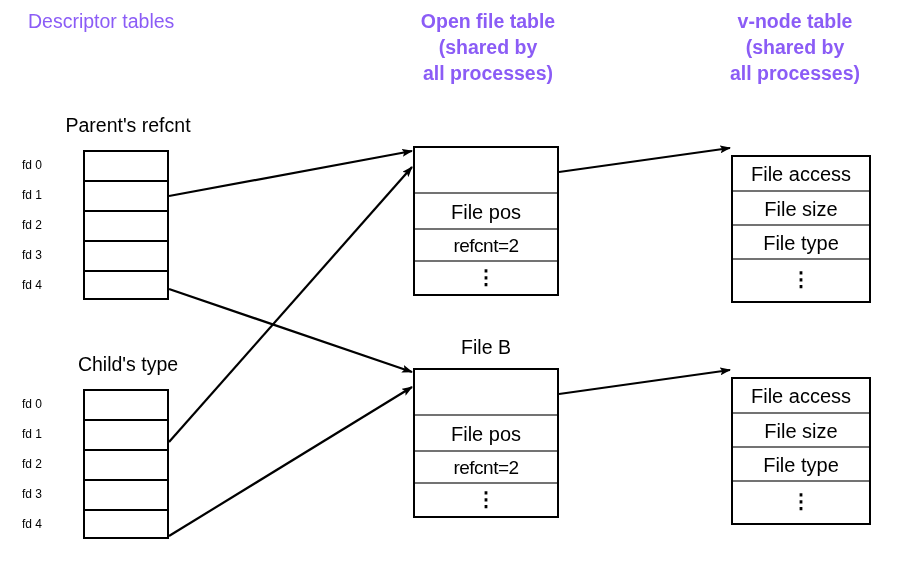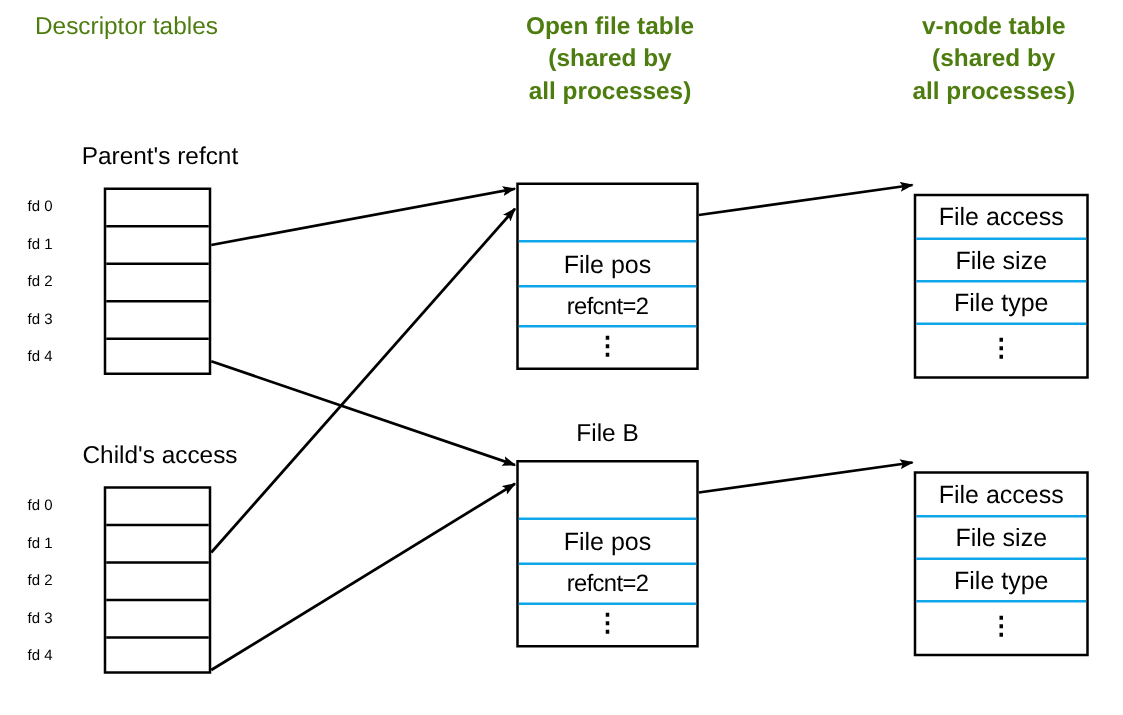--- a/index.html
+++ b/index.html
@@ -15,21 +15,21 @@
     position: relative;
     width: 898px;
     height: 572px;
     background: #ffffff;
     overflow: hidden;
   }
   .col-head {
     position: absolute;
     font-size: 19.5px;
     line-height: 26px;
-    color: #4d7c0f;
+    color: #8b5cf6;
     white-space: pre;
   }
   .col-head.center { text-align: center; font-weight: bold; }
 
   .tbl-title {
     position: absolute;
     font-size: 19.5px;
     line-height: 24px;
     text-align: center;
     white-space: nowrap;
@@ -60,21 +60,21 @@
   }
 
   .filetable, .vnodetable {
     position: absolute;
     border: 2px solid #000;
     box-sizing: border-box;
     background: #fff;
   }
   .filetable .frow, .vnodetable .frow {
     box-sizing: border-box;
-    border-bottom: 2px solid #0ea5e9;
+    border-bottom: 2px solid #737373;
     text-align: center;
     white-space: nowrap;
     overflow: hidden;
   }
   .filetable .frow:last-child, .vnodetable .frow:last-child { border-bottom: none; }
 
   .frow.txt {
     font-size: 20px;
   }
   .frow.mono {
@@ -118,21 +118,21 @@
   </div>
 
   <div class="fdtable" style="left:83px; top:150px; width:86px; height:150px;">
     <div class="row"></div>
     <div class="row"></div>
     <div class="row"></div>
     <div class="row"></div>
     <div class="row"></div>
   </div>
 
-  <div class="tbl-title" style="left:28px; top:352px; width:200px;">Child's access</div>
+  <div class="tbl-title" style="left:28px; top:352px; width:200px;">Child's type</div>
 
   <div class="fdlabels" style="left:22px; top:389px;">
     <div class="fdlab">fd 0</div>
     <div class="fdlab">fd 1</div>
     <div class="fdlab">fd 2</div>
     <div class="fdlab">fd 3</div>
     <div class="fdlab">fd 4</div>
   </div>
 
   <div class="fdtable" style="left:83px; top:389px; width:86px; height:150px;">

